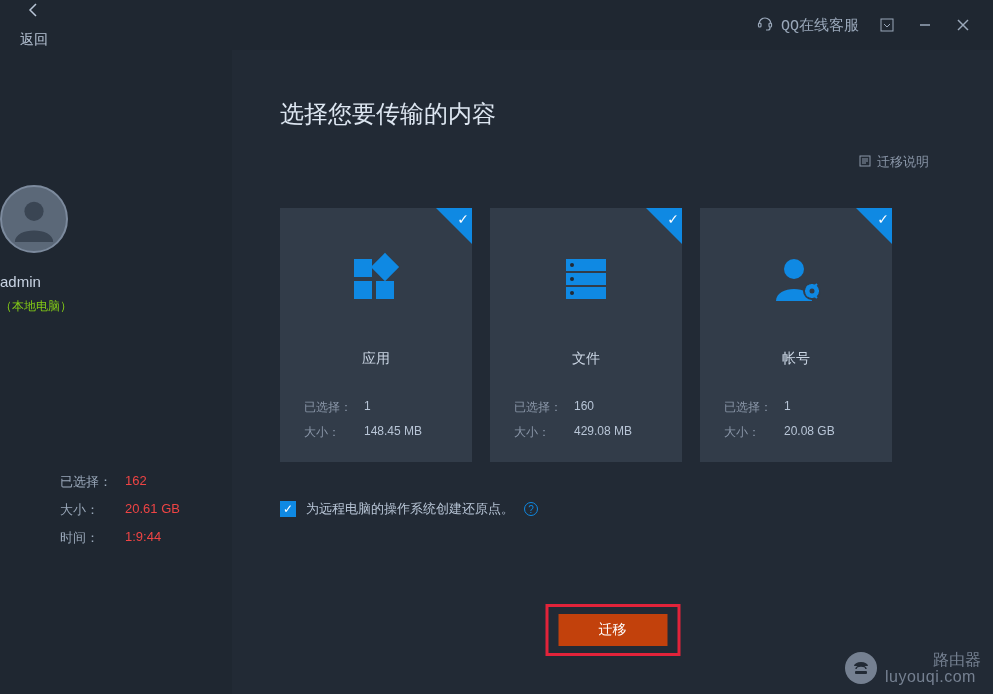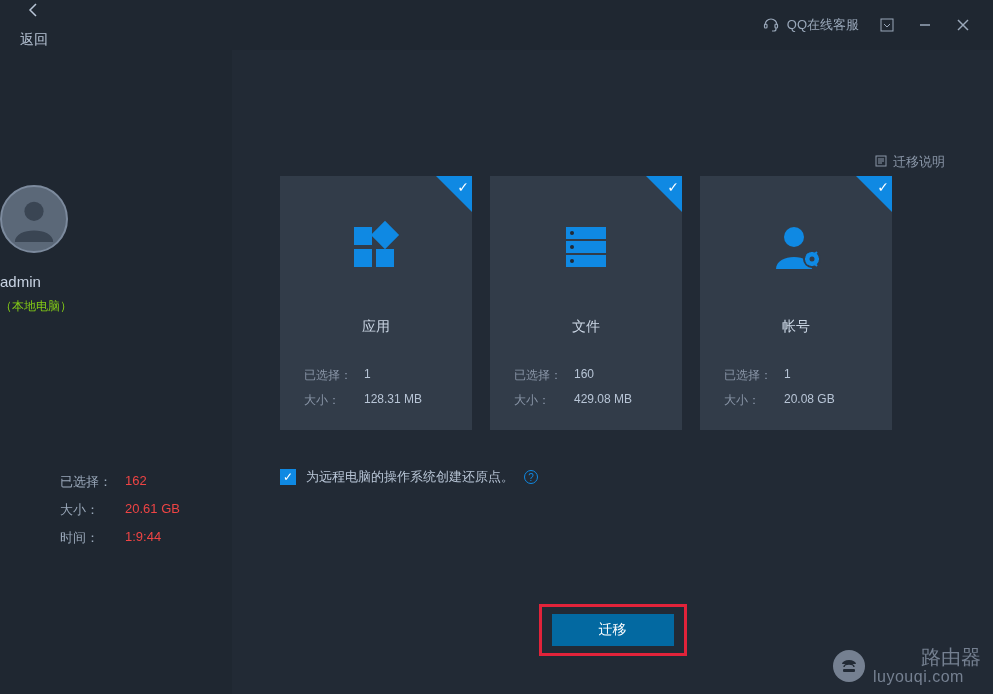--- a/index.html
+++ b/index.html
@@ -37,23 +37,24 @@
     }
     .titlebar-right {
       display: flex;
       align-items: center;
       gap: 18px;
     }
     .qq-support {
       display: flex;
       align-items: center;
       gap: 8px;
-      font-size: 13px;
+      font-size: 15px;
       color: #9aa8ba;
       cursor: pointer;
+      font-family: Liberation Mono, monospace;
     }
     .window-controls {
       display: flex;
       gap: 18px;
     }
     .win-ctrl {
       color: #9aa8ba;
       cursor: pointer;
       display:flex;
       align-items:center;
@@ -120,21 +121,21 @@
       background: #222a35;
       position: relative;
     }
     .main-title {
       font-size: 24px;
       color: #dde6f1;
       font-weight: normal;
     }
     .help-link {
       position: absolute;
-      right: 48px;
+      right: 64px;
       top: 103px;
       font-size: 13px;
       color: #8a96a8;
       display: flex;
       align-items: center;
       gap: 6px;
       cursor: pointer;
     }
     .cards {
       display: flex;
@@ -225,23 +226,23 @@
     }
     .migrate-wrap {
       position: absolute;
       left: 50%;
       transform: translateX(-50%);
       bottom: 38px;
       border: 3px solid #e2233a;
       padding: 7px 10px;
     }
     .migrate-btn {
-      width: 122px;
+      width: 109px;
       height: 32px;
-      background: #0369a1;
+      background: #c2410c;
       color: #fff;
       border: none;
       font-size: 14px;
       cursor: pointer;
       font-family: inherit;
     }
     .watermark {
       position: absolute;
       right: 12px;
       bottom: 8px;
@@ -259,21 +260,21 @@
       display: flex;
       align-items: center;
       justify-content: center;
       color: #222a35;
     }
     .wm-text {
       display: flex;
       flex-direction: column;
       line-height: 1.1;
     }
-    .wm-main { font-size: 20px; margin-left: 48px; }
+    .wm-main { font-size: 16px; margin-left: 48px; }
     .wm-sub { font-size: 16px; letter-spacing:.5px;}
   </style>
 </head>
 <body>
 
 <div class="titlebar">
   <div class="back-btn">
     <span class="back-arrow">
       <svg width="16" height="16" viewBox="0 0 16 16">
           <path d="M10 2 L4 8 L10 14" stroke="#b8c5d6" stroke-width="1.5" fill="none"></path>
@@ -335,20 +336,21 @@
         <span class="stat-value">20.61 GB</span>
       </div>
       <div class="stat-row">
         <span class="stat-label">时间：</span>
         <span class="stat-value">1:9:44</span>
       </div>
     </div>
   </div>
 
   <div class="main">
+    <h1 class="main-title">选择您要传输的内容</h1>
     <div class="help-link">
       <span>
         <svg width="12" height="12" viewBox="0 0 12 12">
             <rect x="1" y="1" width="10" height="10" fill="none" stroke="#8a96a8"></rect>
             <line x1="3" y1="4" x2="9" y2="4" stroke="#8a96a8"></line>
             <line x1="3" y1="6" x2="9" y2="6" stroke="#8a96a8"></line>
             <line x1="3" y1="8" x2="7" y2="8" stroke="#8a96a8"></line>
           </svg>
       </span>
       <span>迁移说明</span>
@@ -366,21 +368,21 @@
             <rect x="27" y="6" width="20" height="20" transform="rotate(45 37 16)"></rect>
           </svg>
         </div>
         <div class="card-title">应用</div>
         <div class="card-row">
           <span class="card-row-label">已选择：</span>
           <span class="card-row-value">1</span>
         </div>
         <div class="card-row">
           <span class="card-row-label">大小：</span>
-          <span class="card-row-value">128.31 MB</span>
+          <span class="card-row-value">148.45 MB</span>
         </div>
       </div>
 
       <div class="card">
         <div class="corner-check"></div>
         <span class="corner-check-mark">✓</span>
         <div class="card-icon-area">
           <svg width="56" height="56" viewBox="0 0 56 56" fill="#0f89e3">
             <rect x="8" y="8" width="40" height="12"></rect>
               <circle cx="14" cy="14" r="2" fill="#222a35"></circle>

